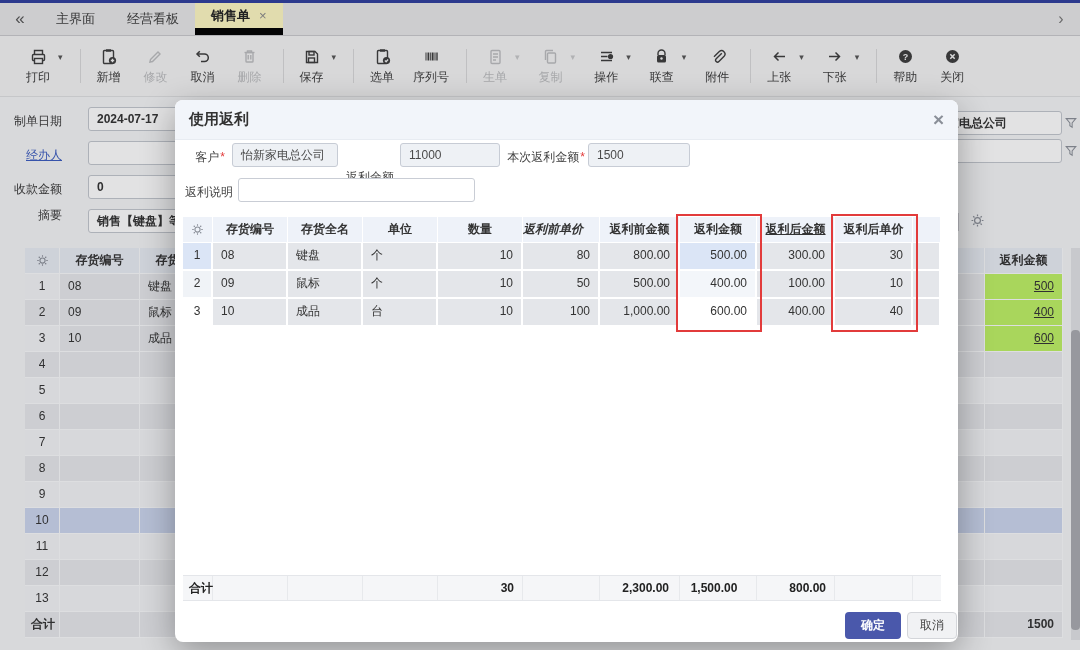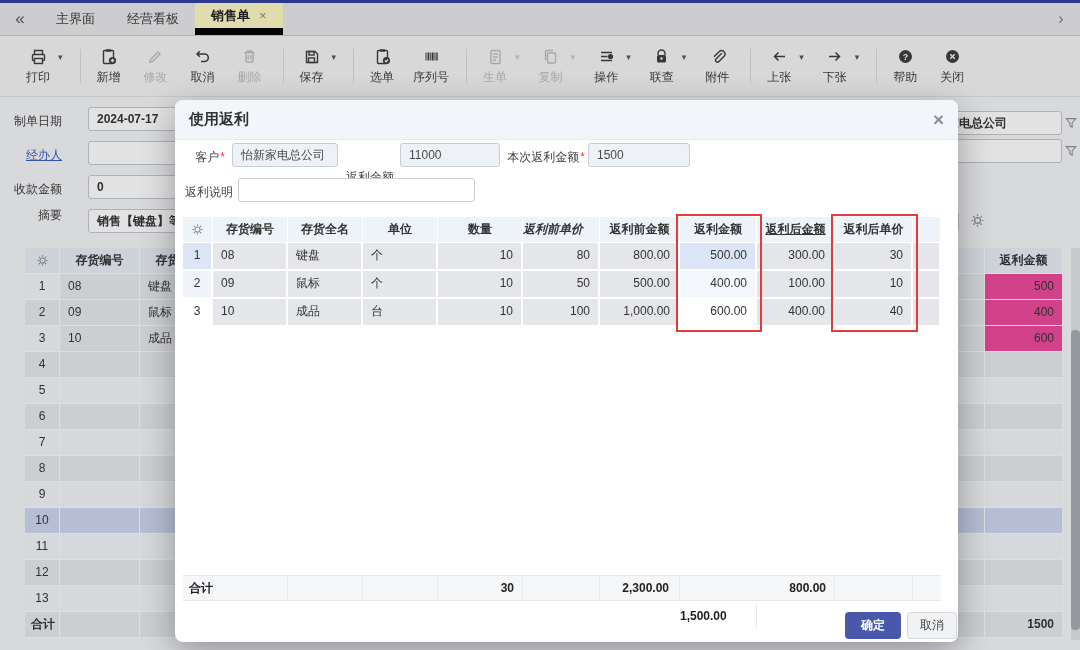--- a/index.html
+++ b/index.html
@@ -59,21 +59,21 @@
   .c-no   { width:35px; text-align:center; }
   .c-code { width:80px; padding-left:8px; }
   .c-name { width:80px; padding-left:8px; }
   .c-fill { width:765px; }
   .c-reb  { width:78px; text-align:right; padding-right:8px; }
   .mg-head { background:#e9edf4; font-weight:700; color:#333; }
   .mg-head .mg-c { text-align:center; padding:0; }
   .r-light .mg-c { background:#f3f4f6; }
   .r-dark  .mg-c { background:#e7e9ec; }
   .filled .c-code, .filled .c-name, .filled .c-fill { background:#e7e9ec; }
-  .filled .c-reb { background:#ec4899; }
+  .filled .c-reb { background:#bef264;text-decoration:underline; }
   .r-sel .mg-c { background:#ccd6ee !important; }
   .mg-total .mg-c { background:#e7e9ec; font-weight:700; }
   .vscroll { position:absolute; left:1071px; top:151px; width:9px; height:392px; background:#e2e3e6; }
   .vthumb { position:absolute; left:0; top:82px; width:9px; height:300px; background:#a9abb0; border-radius:4px; }
 
   
   .dim { position:absolute; inset:0; background:rgba(30,32,40,0.13); z-index:40; }
 
   
   .modal { position:absolute; left:175px; top:100px; width:783px; height:542px; background:#fff;
@@ -569,21 +569,21 @@
     <div class="redbox redbox2"></div>
 
     <div class="g-total">
       <div class="t-c" style="width:30px; padding-left:6px;">合计</div>
       <div class="t-c" style="width:75px;"></div>
       <div class="t-c" style="width:75px;"></div>
       <div class="t-c" style="width:75px;"></div>
       <div class="t-c" style="width:85px; text-align:right; padding-right:8px;">30</div>
       <div class="t-c" style="width:77px;"></div>
       <div class="t-c" style="width:80px; text-align:right; padding-right:10px;">2,300.00</div>
-      <div class="t-c" style="width:77px; text-align:left; padding-right:8px;margin-top:28px;">1,500.00</div>
+      <div class="t-c" style="width:77px; text-align:center; padding-right:8px;">1,500.00</div>
       <div class="t-c" style="width:78px; text-align:right; padding-right:8px;">800.00</div>
       <div class="t-c" style="width:78px;"></div>
       <div class="t-c" style="width:28px; border-right:none;"></div>
     </div>
 
     <div class="m-btn btn-ok">确定</div>
     <div class="m-btn btn-cancel">取消</div>
   </div>
 
 </div>

